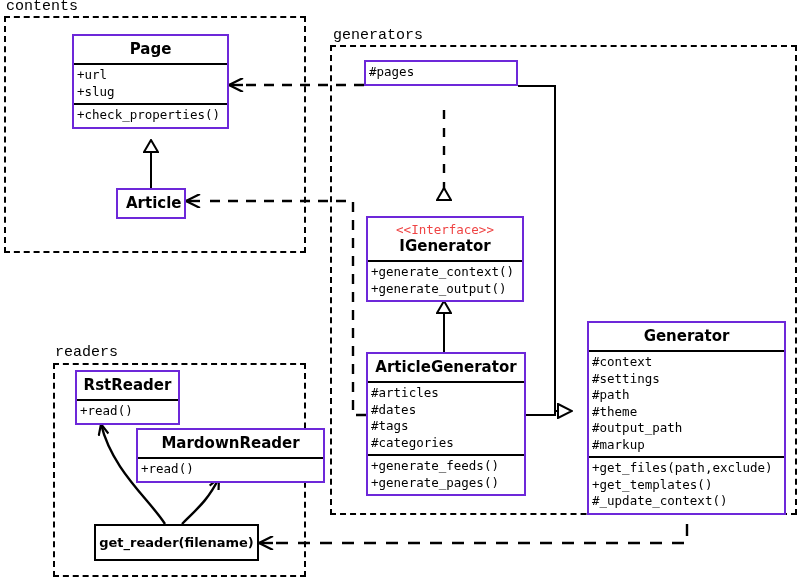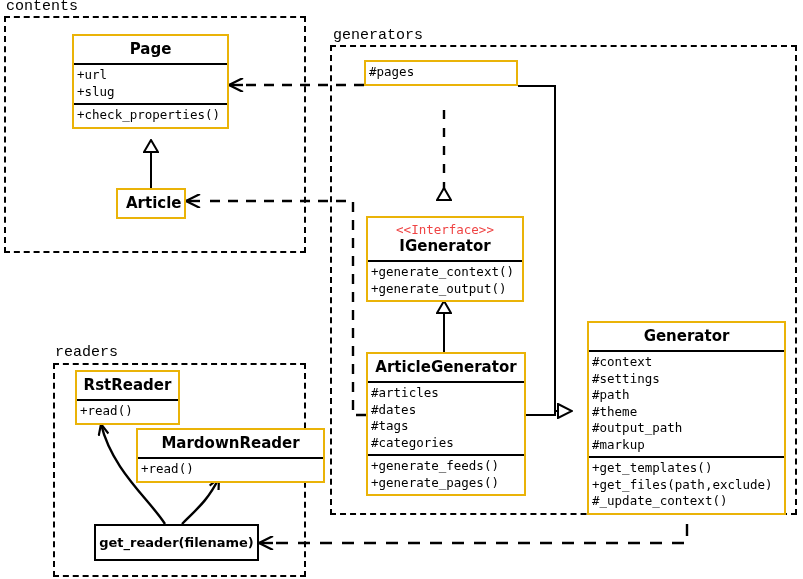--- a/index.html
+++ b/index.html
@@ -42,21 +42,21 @@
     background: #ffffff;
     padding: 0 3px 0 2px;
     white-space: nowrap;
     line-height: 16px;
   }
 
   
   .cls {
     position: absolute;
     box-sizing: border-box;
-    border: 2px solid #eab308;
+    border: 2px solid #6d28d9;
     background: #ffffff;
     z-index: 5;
   }
   .cls .sect {
     border-bottom: 2px solid #000;
     box-sizing: border-box;
   }
   .cls .sect.last {
     border-bottom: none;
   }
@@ -236,22 +236,22 @@
     <div class="sect title">Generator</div>
     <div class="sect members">
       <div>#context</div>
       <div>#settings</div>
       <div>#path</div>
       <div>#theme</div>
       <div>#output_path</div>
       <div>#markup</div>
     </div>
     <div class="sect members last">
+      <div>+get_files(path,exclude)</div>
       <div>+get_templates()</div>
-      <div>+get_files(path,exclude)</div>
       <div>#_update_context()</div>
     </div>
   </div>
 
   <div class="cls" style="left:75px; top:370px; width:105px;">
     <div class="sect title">RstReader</div>
     <div class="sect members last">
       <div>+read()</div>
     </div>
   </div>

